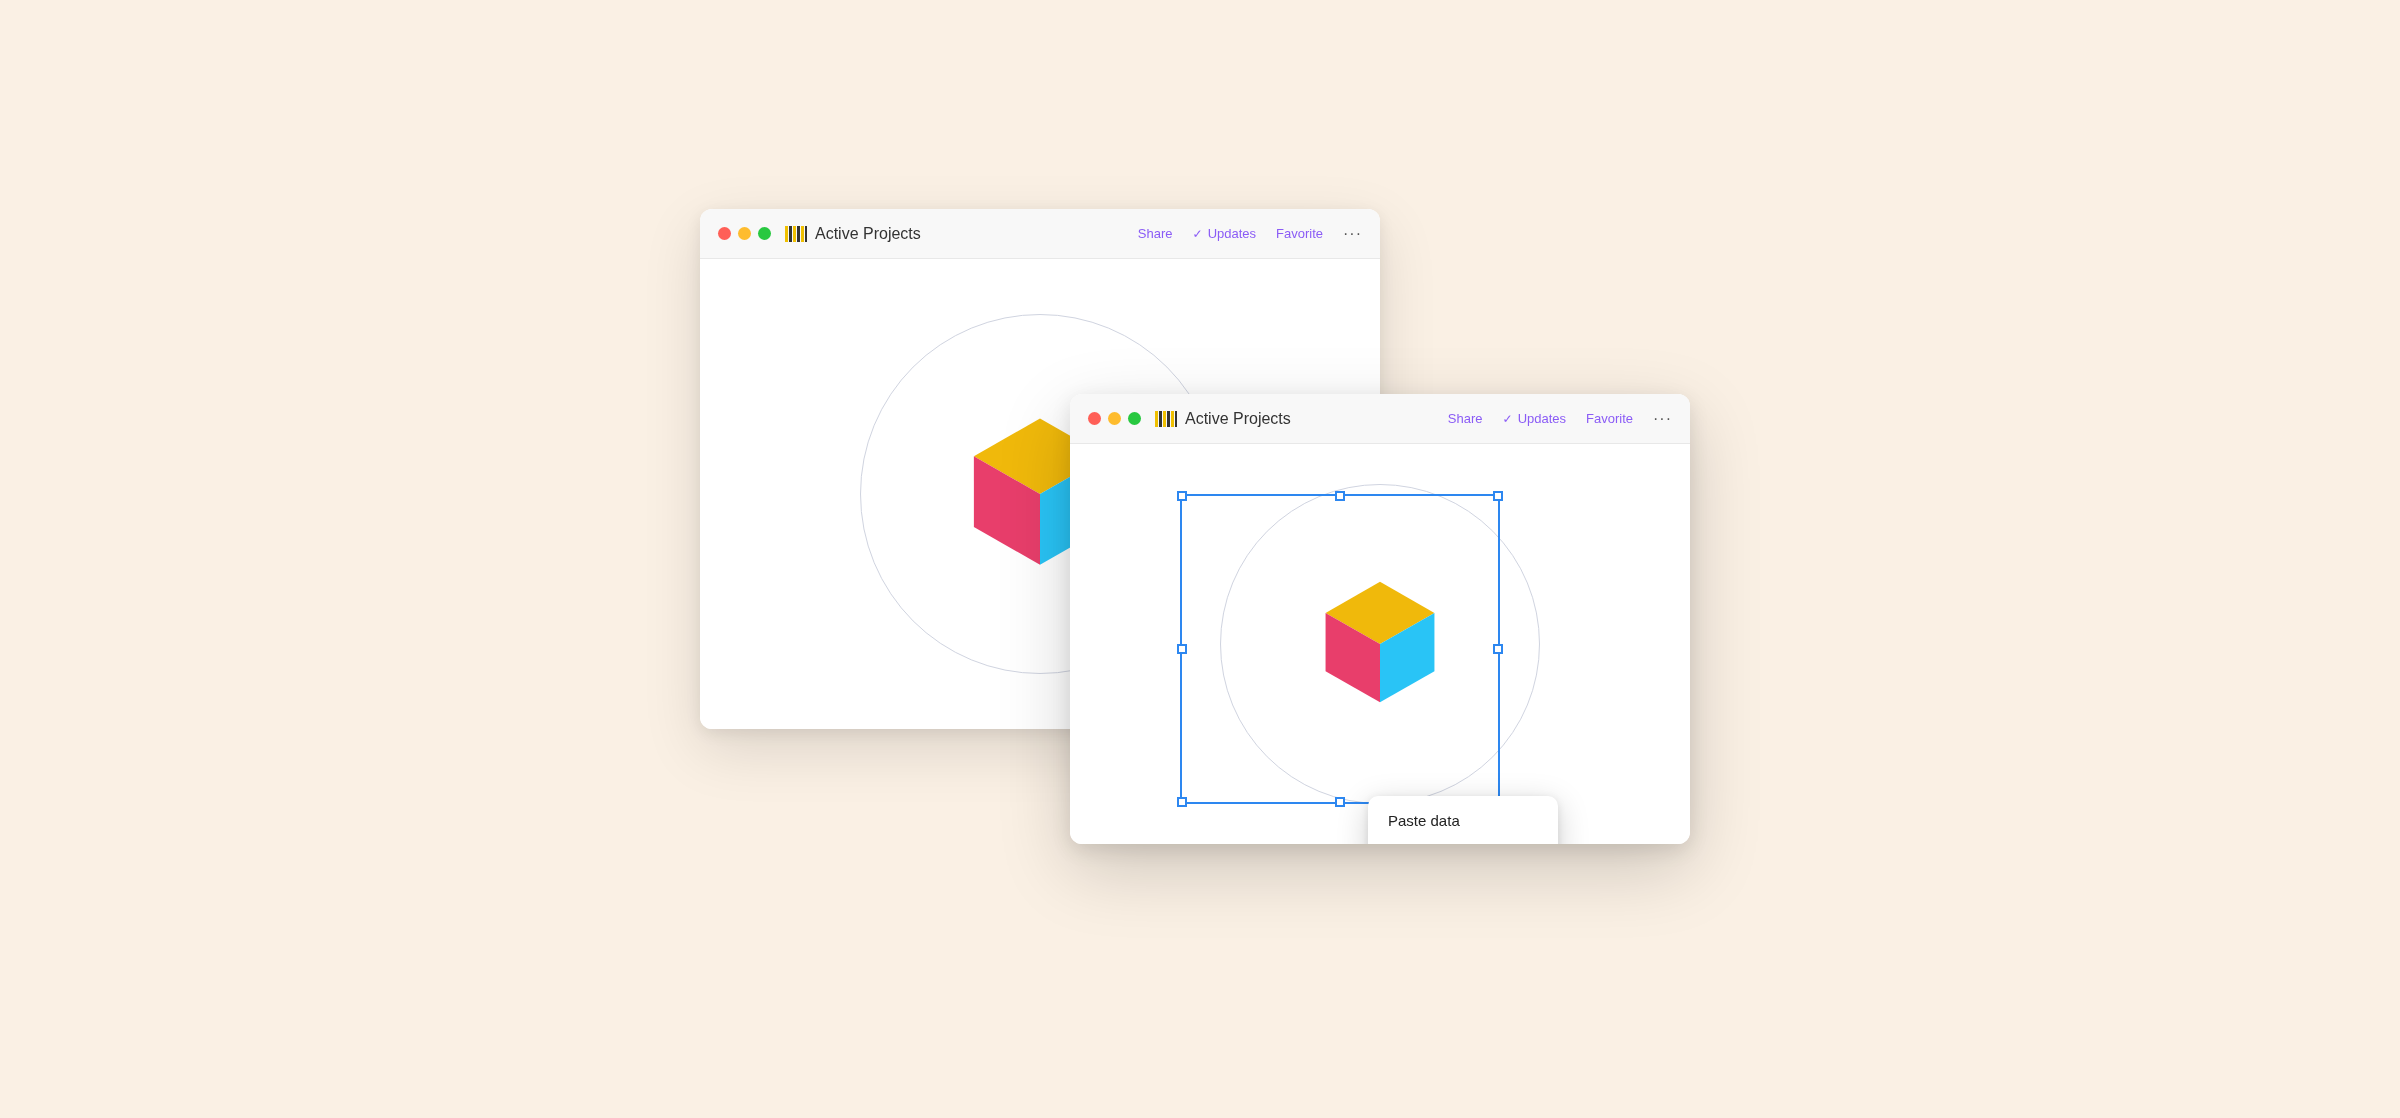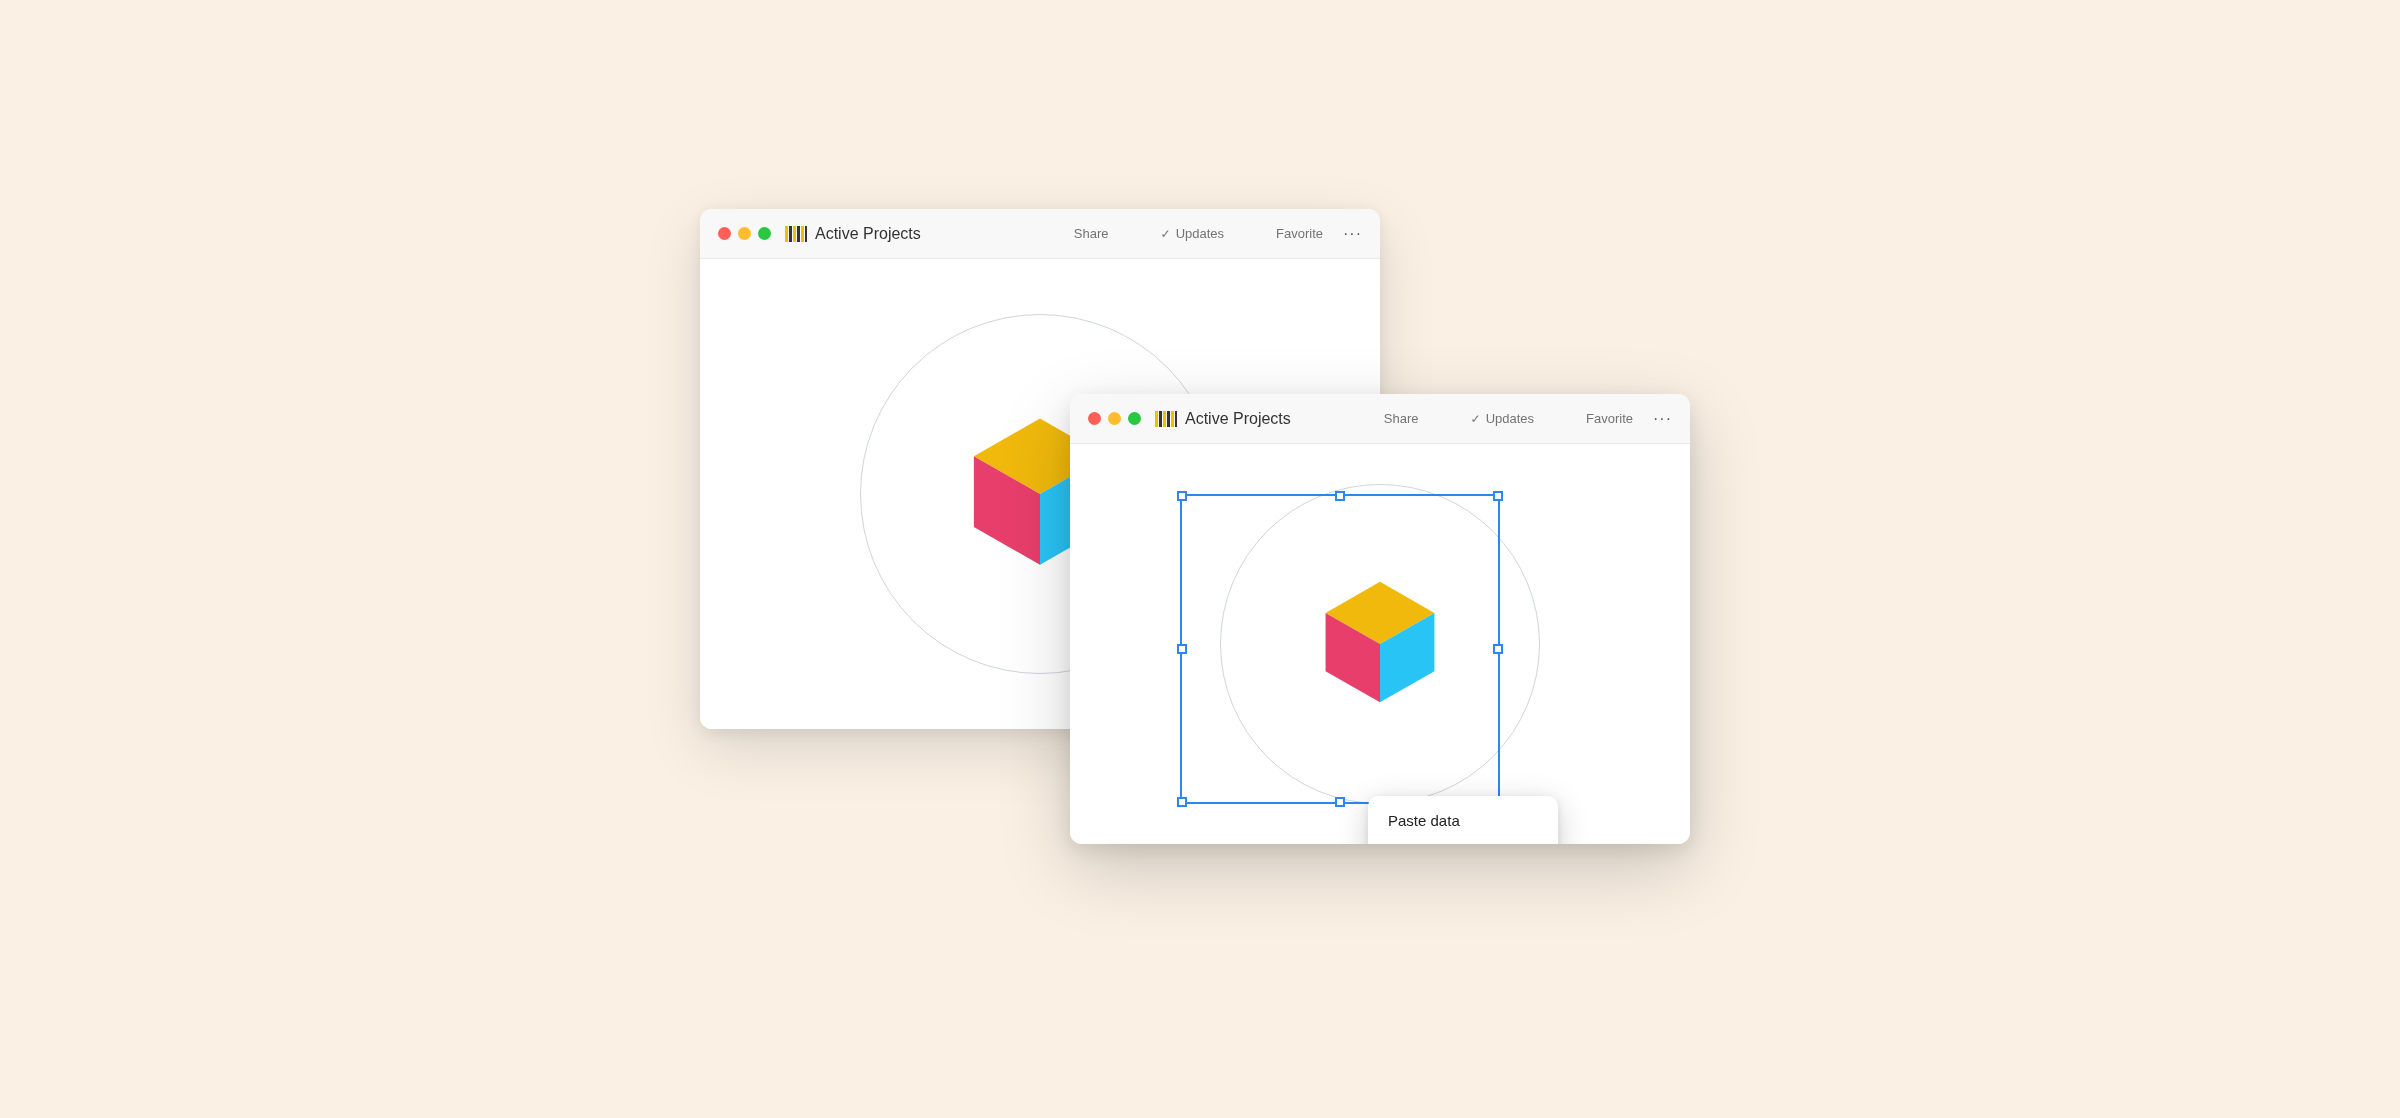--- a/index.html
+++ b/index.html
@@ -88,26 +88,25 @@
     }
 
     .titlebar-actions {
       display: flex;
       align-items: center;
       gap: 20px;
     }
 
     .titlebar-btn {
       font-size: 13px;
-      color: #737373;
+      color: #8b5cf6;
       cursor: pointer;
       display: flex;
       align-items: center;
       gap: 5px;
-      margin-left: 32px;
     }
 
     .titlebar-dots {
       font-size: 16px;
       color: #555;
       letter-spacing: 1px;
     }
 
     
     .canvas-area {

